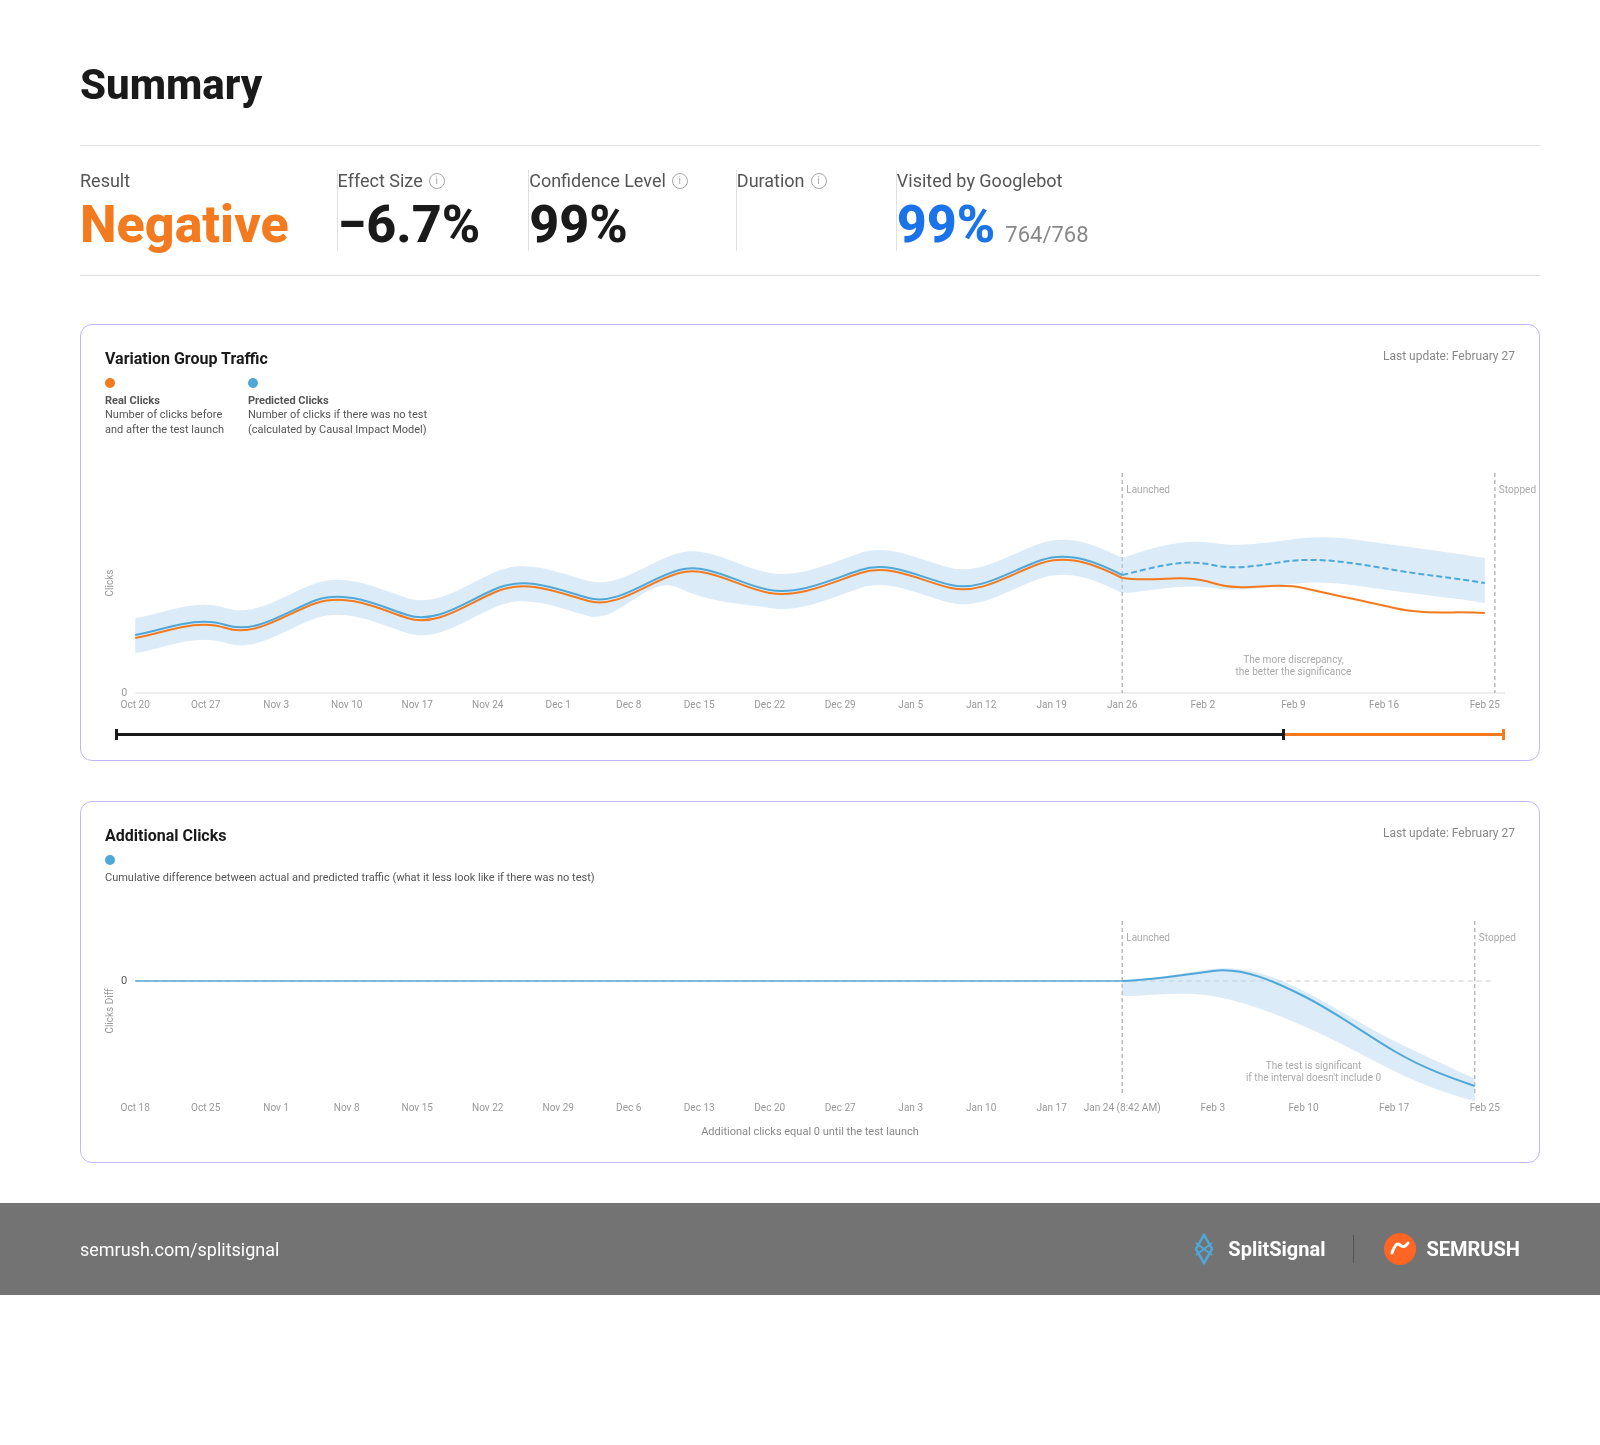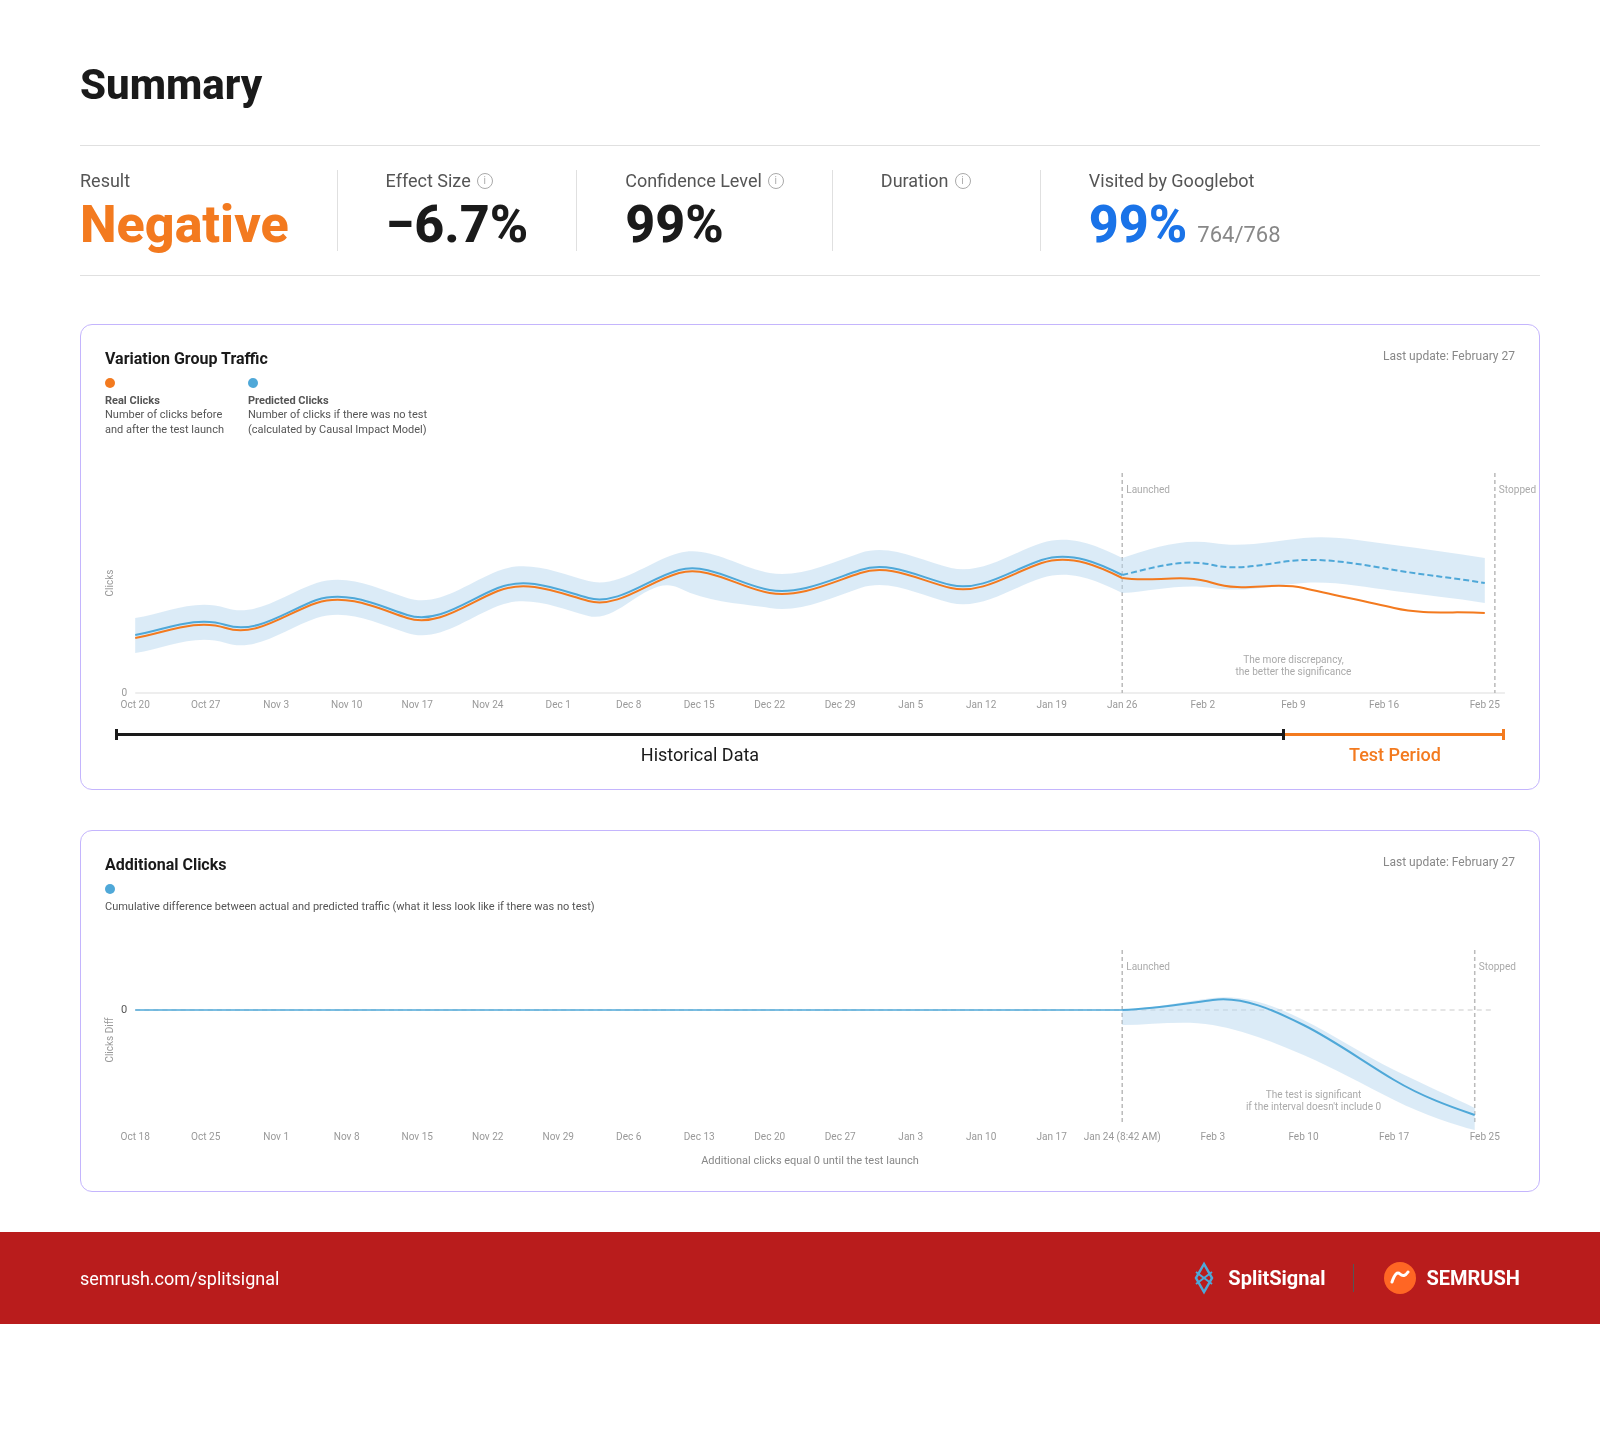--- a/index.html
+++ b/index.html
@@ -26,21 +26,20 @@
       align-items: stretch;
       border-top: 1px solid #e0e0e0;
       border-bottom: 1px solid #e0e0e0;
       margin-bottom: 48px;
       padding: 24px 0;
       gap: 0;
     }
 
     .metric-item {
       padding: 0 48px 0 0;
-      margin-right: 48px;
       border-right: 1px solid #e0e0e0;
       min-width: 160px;
     }
     .metric-item:last-child {
       border-right: none;
     }
 
     .metric-label {
       font-size: 18px;
       color: #555;
@@ -224,21 +223,21 @@
     .timeline-label-test {
       width: 220px;
       text-align: center;
       font-size: 18px;
       color: #f37a1f;
       font-weight: 500;
     }
 
     
     .footer {
-      background: #b91c1c;
+      background: #737373;
       padding: 28px 80px;
       display: flex;
       align-items: center;
       justify-content: space-between;
       margin-top: 40px;
     }
 
     .footer-url {
       font-size: 18px;
       color: #fff;
@@ -415,24 +414,20 @@
 
         <text x="1180" y="210" text-anchor="middle" font-size="10" fill="#aaa">The more discrepancy,</text>
         <text x="1180" y="222" text-anchor="middle" font-size="10" fill="#aaa">the better the significance</text>
       </svg>
     </div>
 
     <div class="timeline-bar">
       <div class="timeline-historical"></div>
       <div class="timeline-test"></div>
     </div>
-    <div class="timeline-labels">
-      <div class="timeline-label-historical">Historical Data</div>
-      <div class="timeline-label-test">Test Period</div>
-    </div>
   </div>
 
   <div class="chart-card">
     <div class="chart-header">
       <div>
         <div class="chart-title">Additional Clicks</div>
         <div class="legend-row" style="margin-top:8px;">
           <div class="legend-item">
             <div class="legend-dot legend-dot-blue"></div>
             <div class="legend-text">Cumulative difference between actual and predicted traffic (what it less look like if there was no test)</div>

